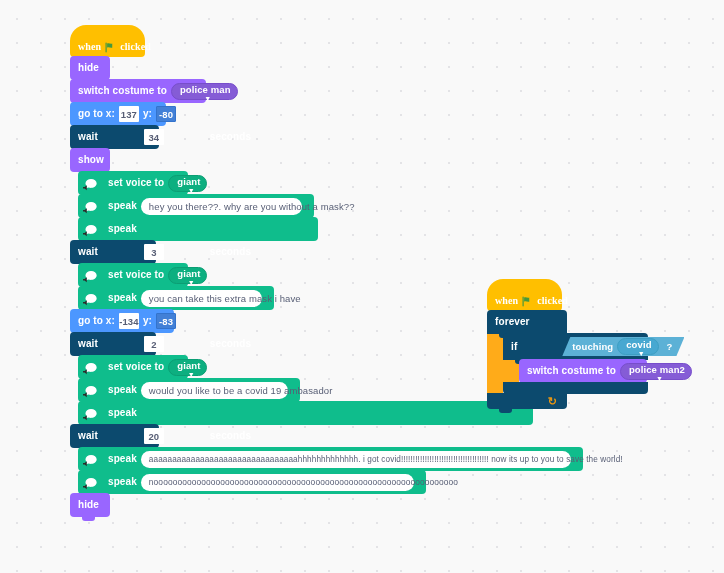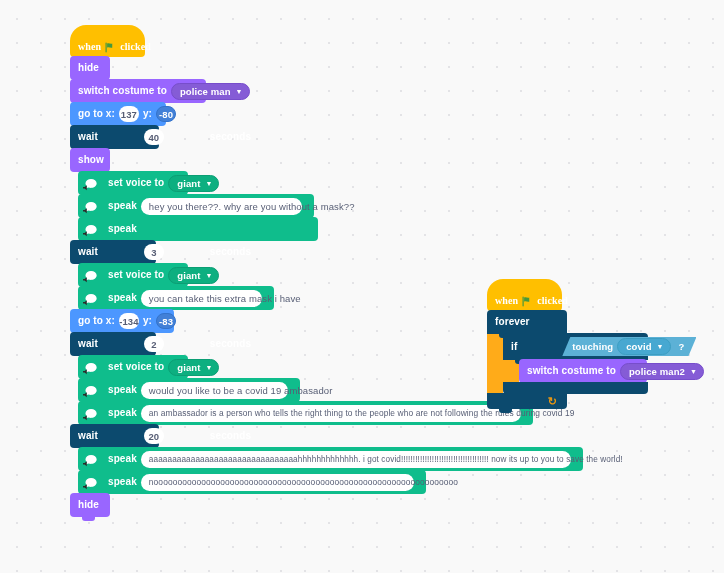--- a/index.html
+++ b/index.html
@@ -53,21 +53,21 @@
   .hat{
     height:32px;align-items:flex-end;padding-bottom:5px;
     border-radius:16px 16px 4px 4px;
     font-family:Liberation Serif, serif;
   }
 
   
   .oval{
     display:inline-flex;align-items:center;justify-content:center;
     background:#fff;color:#575e75;
-    border-radius:8px;
+    border-radius:1px;
     height:16px;min-width:20px;
     padding:0 7px;
     font-size:9.5px;font-weight:bold;
     margin:0 4px;
     box-sizing:border-box;
   }
   .oval.num{color:#575e75;}
   .oval.blu{background:#4280d7;color:#fff;border:1px solid #3373cc;}
   .oval.txt{
     justify-content:flex-start;
@@ -78,20 +78,21 @@
   }
 
   
   .dd{
     display:inline-flex;align-items:center;
     border-radius:11px;height:17px;
     padding:0 6px 0 8px;
     margin:0 4px;
     font-size:9.5px;font-weight:bold;color:#fff;
     box-sizing:border-box;
+    flex-direction:column;
   }
   .dd.looks{background:#855cd6;border:1px solid #774dcb;}
   .dd.tts{background:#0daf80;border:1px solid #0b9e74;}
   .dd.sens{background:#47a8d1;border:1px solid #3d9ec2;}
   .caret{margin-left:5px;font-size:7px;line-height:1;}
 
   
   .tts-ico{
     width:26px;height:24px;
     display:flex;align-items:center;justify-content:center;
@@ -164,21 +165,21 @@
 
     <div class="blk c-motion" style="width:96px;">
       <span class="lbl">go to x:</span>
       <span class="oval num">137</span>
       <span class="lbl">y:</span>
       <span class="oval blu">-80</span>
     </div>
 
     <div class="blk c-control" style="width:89px;">
       <span class="lbl">wait</span>
-      <span class="oval num">40</span>
+      <span class="oval num">34</span>
       <span class="lbl">seconds</span>
     </div>
 
     <div class="blk c-looks" style="width:40px;">
       <span class="lbl">show</span>
     </div>
 
     <div class="blk c-tts" style="width:110px;margin-left:8px;">
       <span class="tts-ico">
         <svg viewBox="0 0 22 20" width="19" height="18">
@@ -284,21 +285,20 @@
     </div>
 
     <div class="blk c-tts" style="width:455px;margin-left:8px;">
       <span class="tts-ico">
         <svg viewBox="0 0 22 20" width="19" height="18">
             <path d="M4 10.5a6.5 5.2 0 1 1 13 0 6.5 5.2 0 0 1-9.4 4.6L4.6 16l1-2.3A5 5 0 0 1 4 10.5z" fill="#fff"></path>
             <path d="M3 14.5l2.5-2v6l-2.5-2H1.2v-2z" fill="#2b2b2b"></path>
           </svg>
       </span>
       <span class="lbl">speak</span>
-      <span class="oval txt" style="flex:1;font-size:8.4px;">an ambassador is a person who tells the right thing to the people who are not following the rules during covid 19</span>
     </div>
 
     <div class="blk c-control" style="width:89px;">
       <span class="lbl">wait</span>
       <span class="oval num">20</span>
       <span class="lbl">seconds</span>
     </div>
 
     <div class="blk c-tts" style="width:505px;margin-left:8px;">
       <span class="tts-ico">

